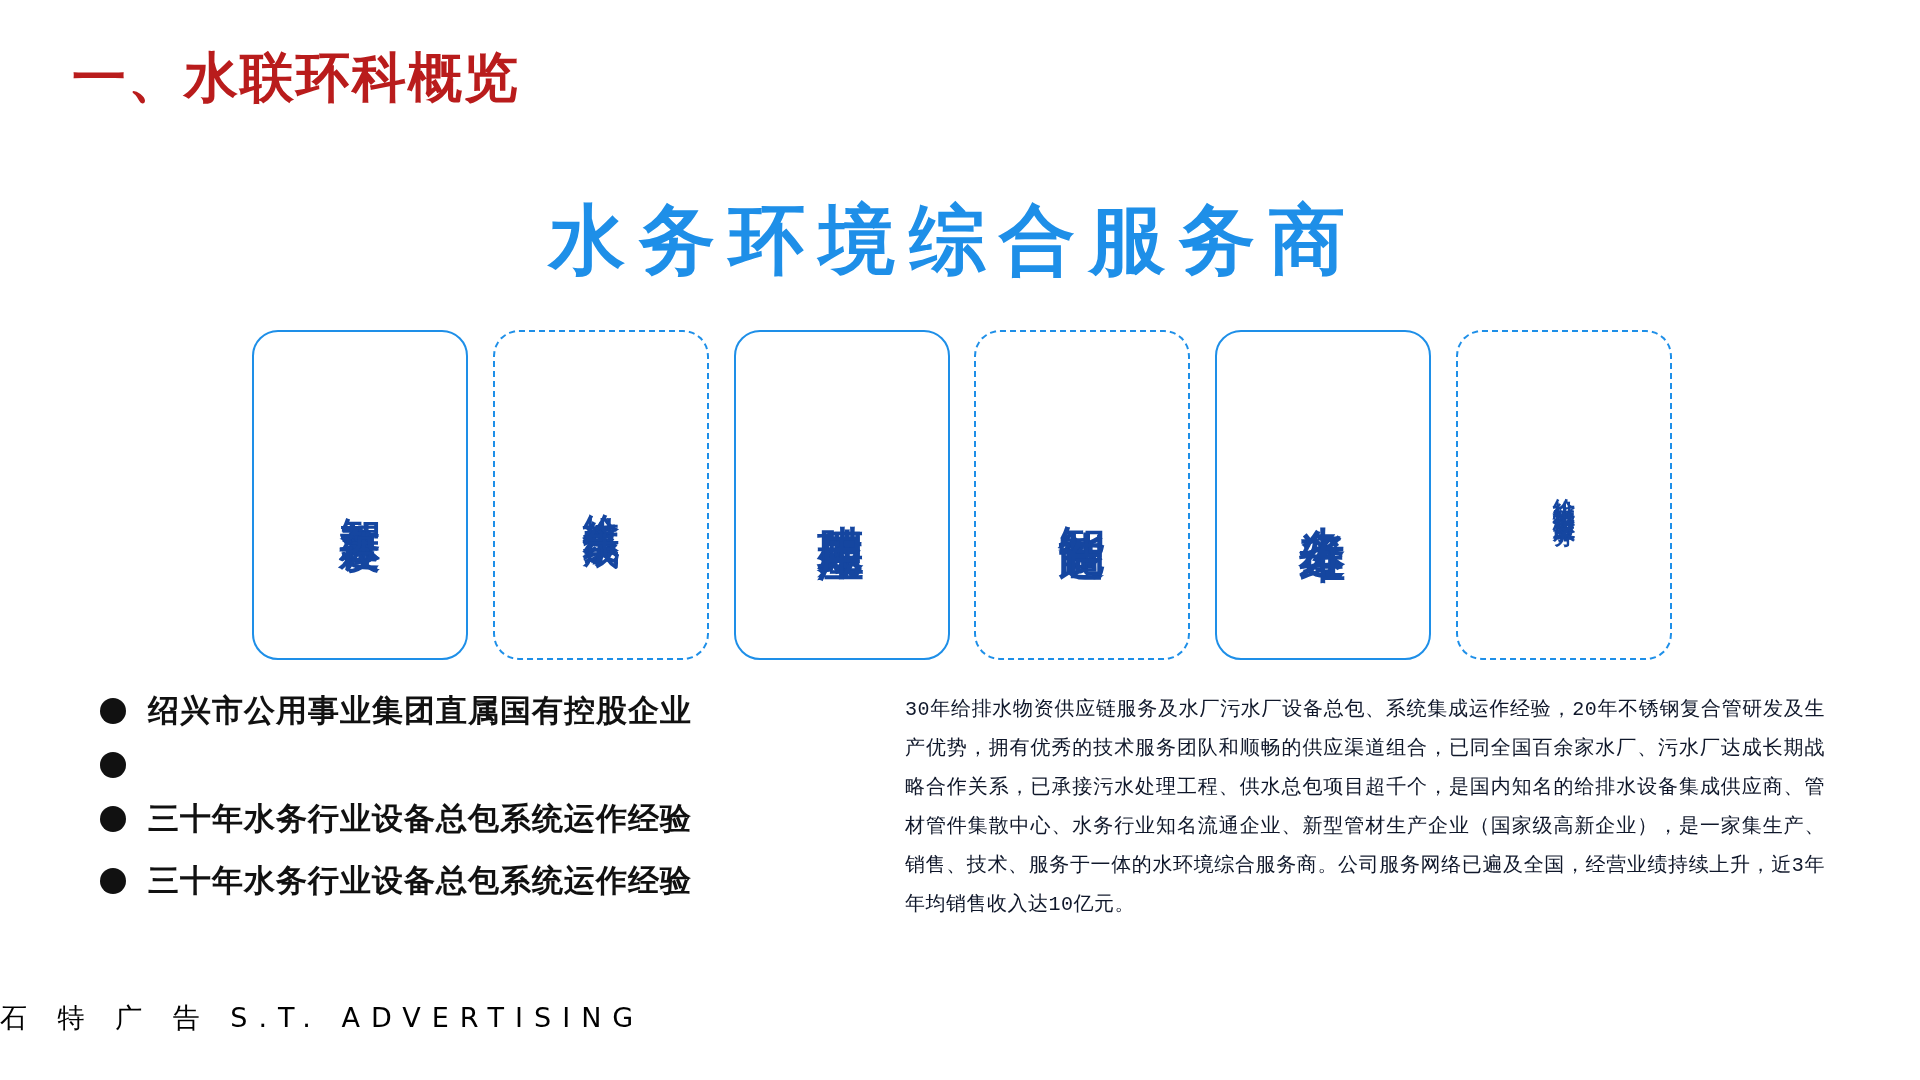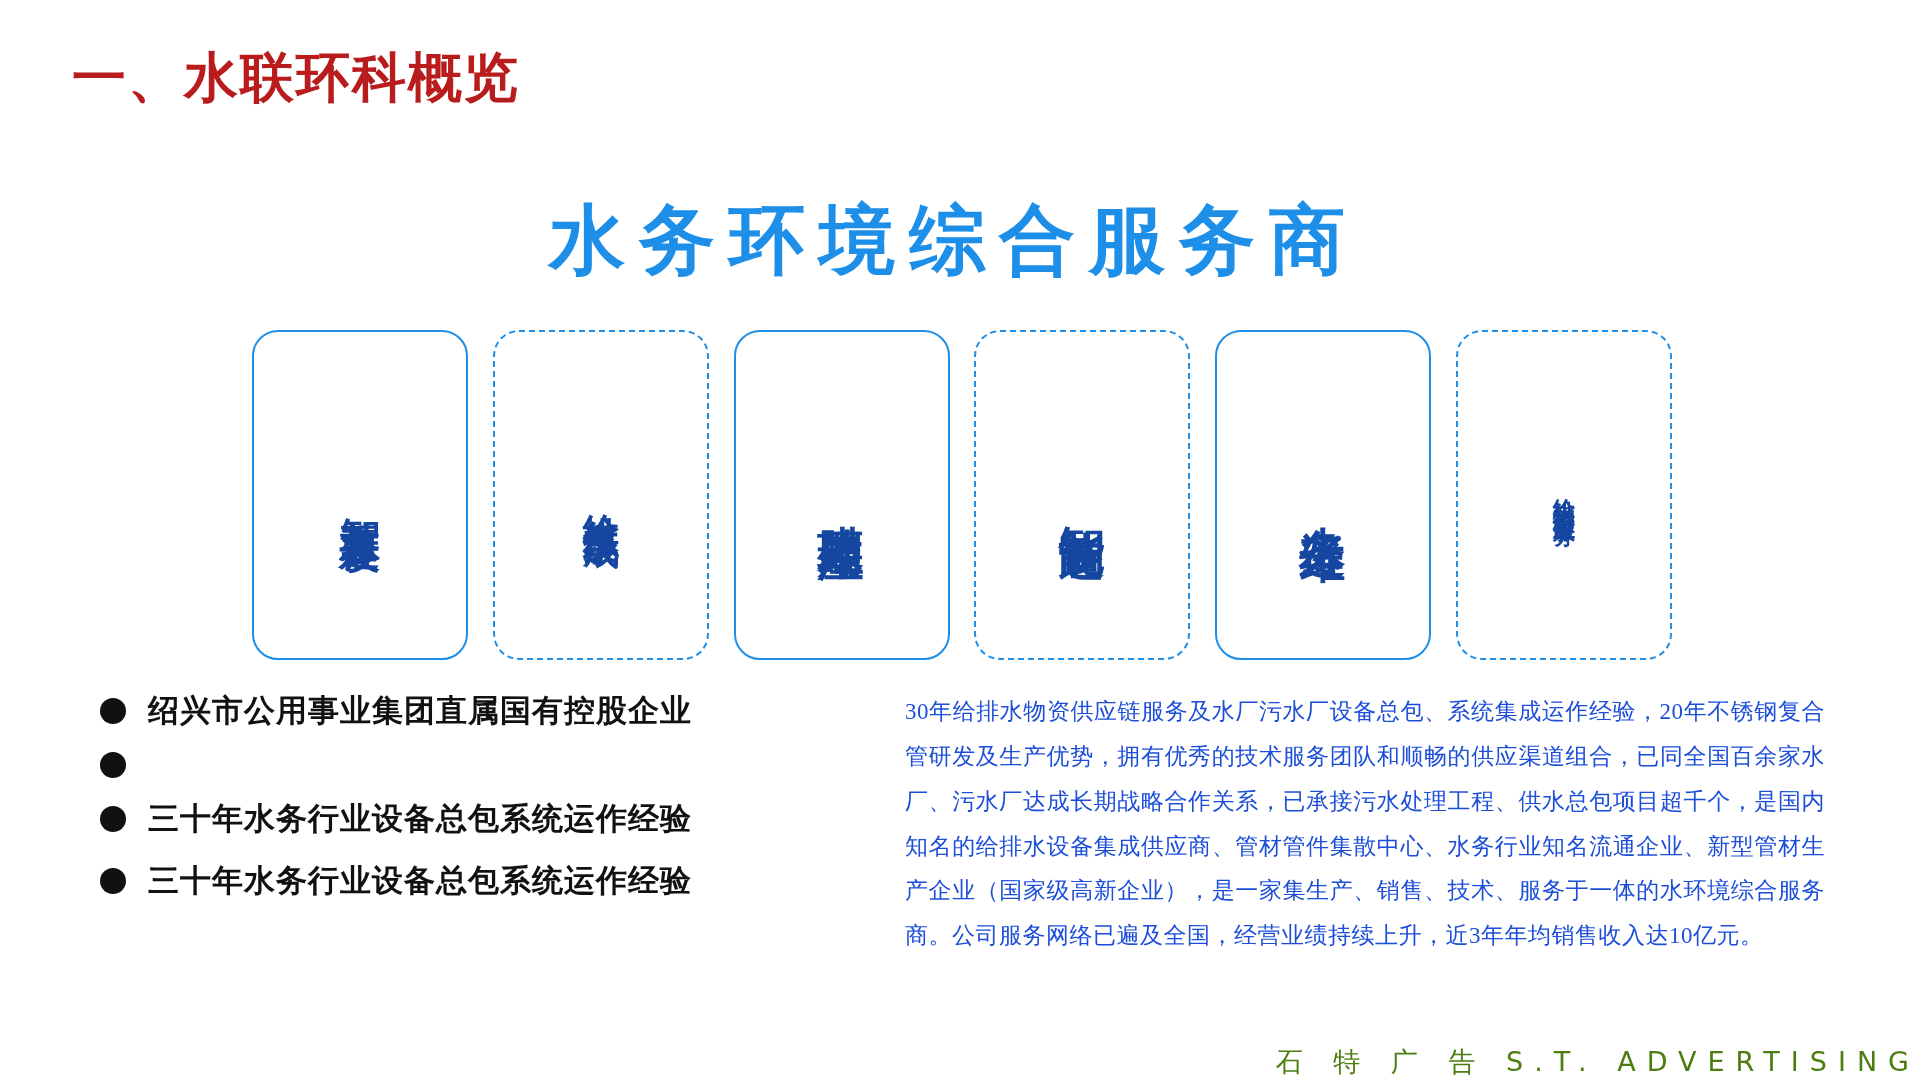--- a/index.html
+++ b/index.html
@@ -111,40 +111,39 @@
     letter-spacing: 1px;
     white-space: nowrap;
   }
 
   
   .paragraph {
     position: absolute;
     left: 905px;
     top: 690px;
     width: 920px;
-    font-size: 23px;
+    font-size: 20px;
     line-height: 1.95;
-    color: #1d4ed8;
-    font-family: Liberation Serif, serif;
+    color: #0f172a;
+    font-family: Liberation Mono, monospace;
     text-align: justify;
     letter-spacing: 0.5px;
   }
 
   
   .footer {
     position: absolute;
     left: 0;
     right: 0;
     top: 1000px;
-    text-align: right;
+    text-align: left;
     font-size: 27px;
-    color: #4d7c0f;
+    color: #000000;
     letter-spacing: 11px;
     font-family: "DejaVu Sans", "Liberation Sans", sans-serif;
-    margin-top: 44px;
   }
 </style>
 </head>
 <body>
 
 <div class="section-title">一、水联环科概览</div>
 
 <div class="headline">水务环境综合服务商</div>
 
 <div class="cards">

